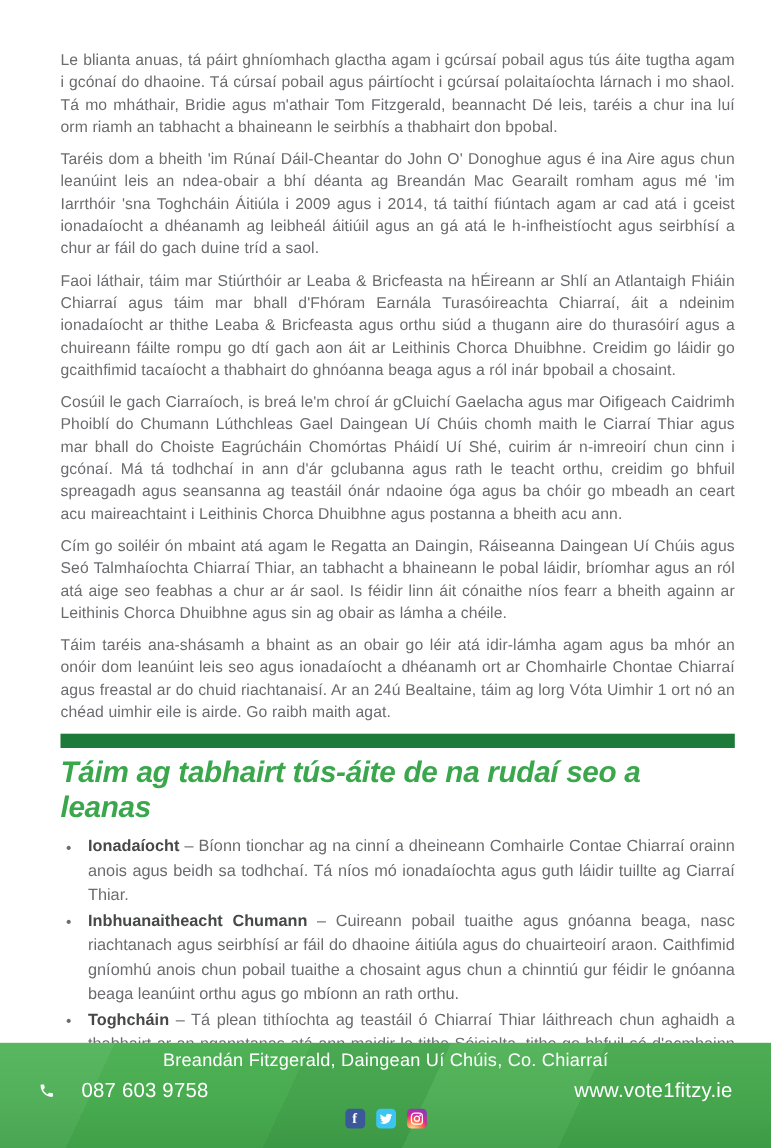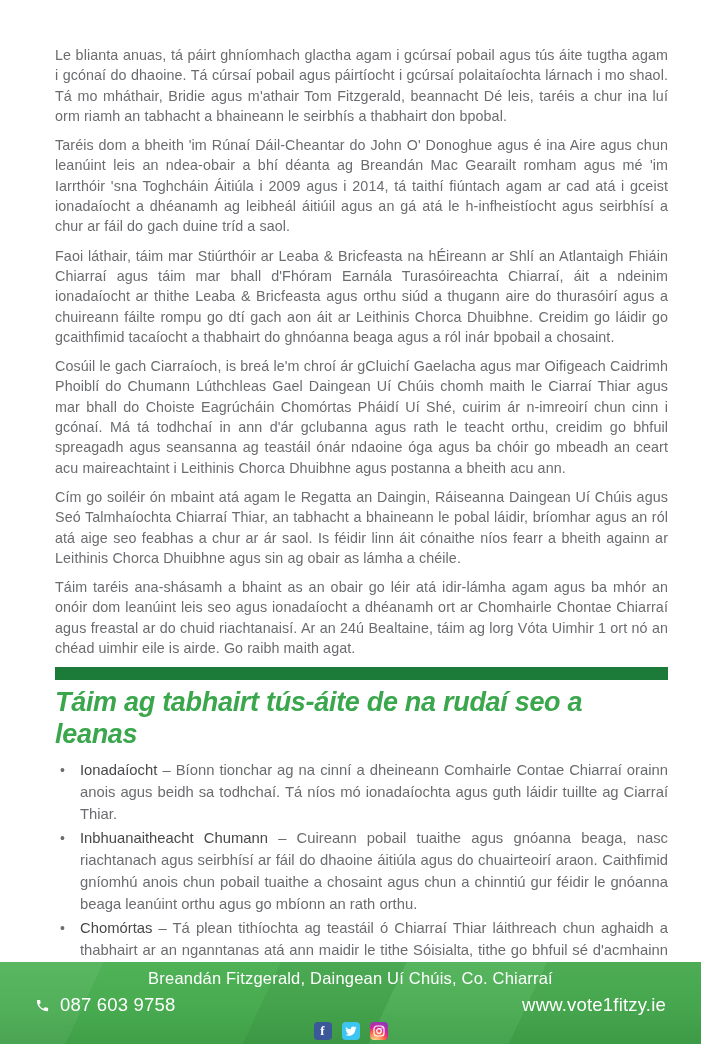--- a/index.html
+++ b/index.html
@@ -47,47 +47,47 @@
     margin-bottom: 2px;
   }
   .bullet .dot {
     position: absolute;
     left: 5px;
     top: 0;
     color: #6b6c6f;
     font-size: 14px;
   }
   .bullet .lead {
-    font-weight: normal;
+    font-weight: bold;
     color: #474849;
   }
   .footer {
     position: absolute;
     left: 0; right: 0; bottom: 0;
-    height: 82px;
+    height: 96px;
     color: #ffffff;
     background:
       linear-gradient(115deg, rgba(255,255,255,0.06) 0 14%, rgba(255,255,255,0) 14% 38%, rgba(0,0,0,0.05) 38% 55%, rgba(255,255,255,0.04) 55% 74%, rgba(0,0,0,0.03) 74%),
       linear-gradient(180deg, #4fb257 0%, #48ab50 55%, #3f9f48 100%);
   }
   .f-line1 {
     text-align: center;
     font-size: 16.5px;
     padding-top: 7px;
     letter-spacing: 0.2px;
   }
   .f-line2 {
     display: flex;
     justify-content: space-between;
     align-items: center;
     padding: 6px 35px 0 35px;
     font-size: 18.5px;
     letter-spacing: 0.2px;
   }
-  .f-item { display: inline-flex; align-items: center; gap: 10px; justify-content: space-between; }
+  .f-item { display: inline-flex; align-items: center; gap: 24px; justify-content: space-between; }
   .f-social {
     display: flex;
     justify-content: center;
     align-items: center;
     gap: 10px;
     margin-top: 6px;
   }
   .social {
     width: 18px; height: 18px;
     border-radius: 4px;
@@ -121,21 +121,21 @@
         <span class="lead">Ionadaíocht</span>
         <span>– Bíonn tionchar ag na cinní a dheineann Comhairle Contae Chiarraí orainn anois agus beidh sa todhchaí. Tá níos mó ionadaíochta agus guth láidir tuillte ag Ciarraí Thiar.</span>
       </div>
       <div class="bullet">
         <span class="dot">•</span>
         <span class="lead">Inbhuanaitheacht Chumann</span>
         <span>– Cuireann pobail tuaithe agus gnóanna beaga, nasc riachtanach agus seirbhísí ar fáil do dhaoine áitiúla agus do chuairteoirí araon. Caithfimid gníomhú anois chun pobail tuaithe a chosaint agus chun a chinntiú gur féidir le gnóanna beaga leanúint orthu agus go mbíonn an rath orthu.</span>
       </div>
       <div class="bullet">
         <span class="dot">•</span>
-        <span class="lead">Chomórtas</span>
+        <span class="lead">Toghcháin</span>
         <span>– Tá plean tithíochta ag teastáil ó Chiarraí Thiar láithreach chun aghaidh a thabhairt ar an nganntanas atá ann maidir le tithe Sóisialta, tithe go bhfuil sé d'acmhainn ag daoine a cheannach agus tithe príobháideacha. Caithfidh Comhairle Contae Chiarraí gníomhú anois mar tá bagairt á dhéanamh ar fhorbairt shóisialta agus eacnamaíochta Leithinis Chorca Dhuibhne.</span>
       </div>
       <div class="bullet">
         <span class="dot">•</span><span>Muna mbíonn tithe ann, ní bheidh daoine ann agus níl aon chiall leis seo.</span>
       </div>
     </div>
   </div>
 
   <div class="footer">
     <div class="f-line1">Breandán Fitzgerald, Daingean Uí Chúis, Co. Chiarraí</div>

